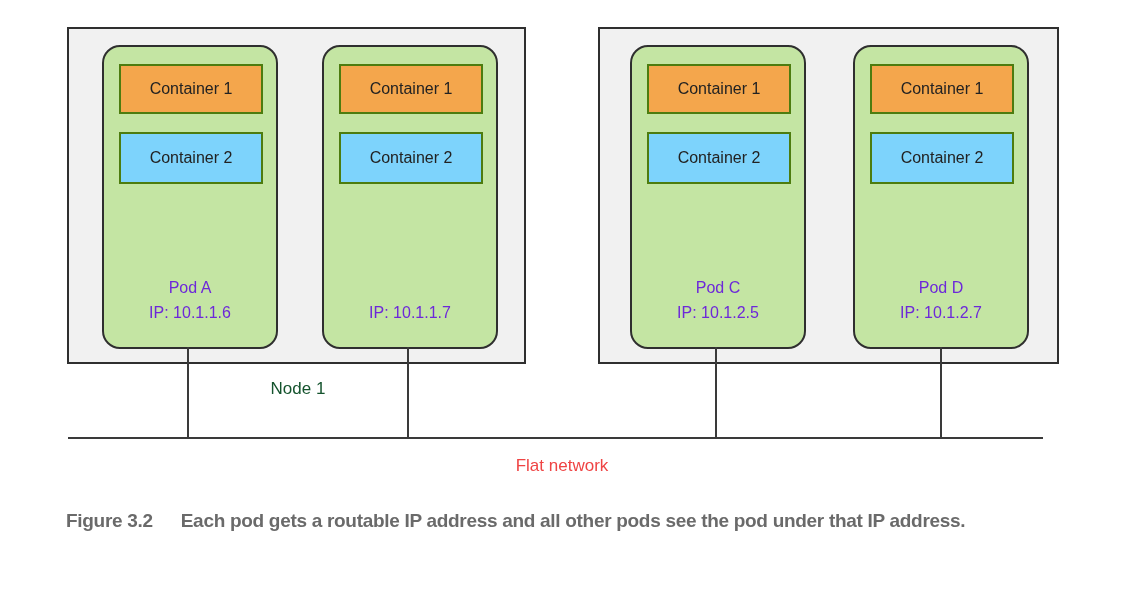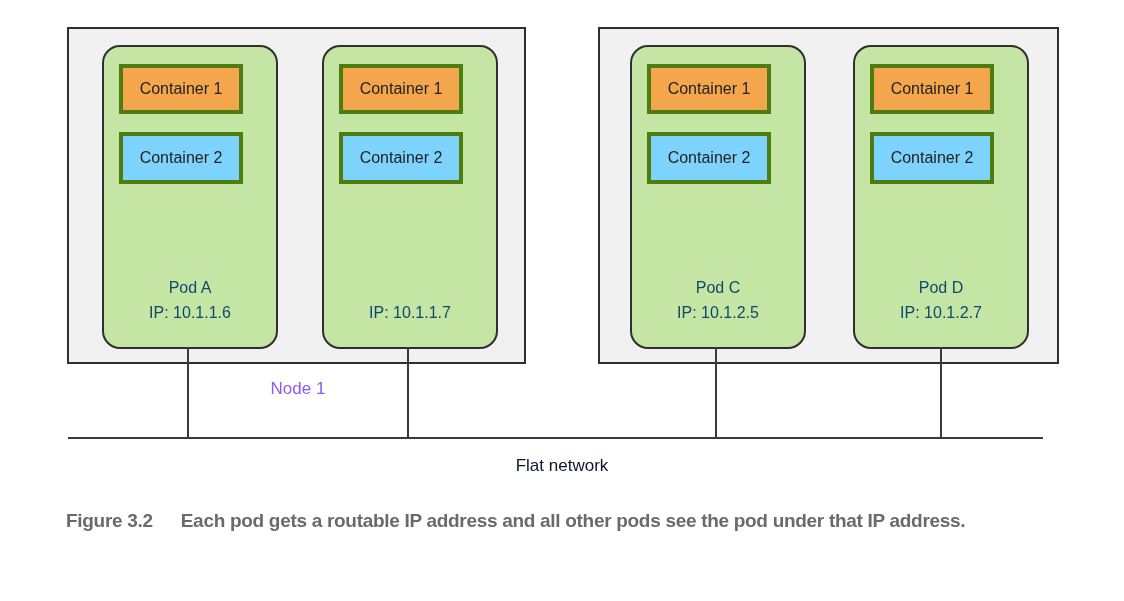--- a/index.html
+++ b/index.html
@@ -33,40 +33,40 @@
     border: 2px solid #2f2f2f;
     border-radius: 18px;
   }
   .pod-a { left: 33px; }
   .pod-b { left: 253px; }
   .pod-c { left: 30px; }
   .pod-d { left: 253px; }
   .cbox {
     position: absolute;
     left: 15px;
-    width: 124px;
+    width: 144px;
     height: 50px;
-    border: 4px solid #4d7c0f;
+    border: 2px solid #4d7c0f;
     display: flex;
     align-items: center;
     justify-content: center;
     font-size: 16px;
     color: #222222;
   }
   .cbox.c1 { top: 17px; background: #f4a64c; }
   .cbox.c2 { top: 85px; height: 52px; background: #7dd3fc; }
   .pod-text {
     position: absolute;
     left: 0;
     right: 0;
     bottom: 22px;
     text-align: center;
     font-size: 16px;
     line-height: 25px;
-    color: #0c4a6e;
+    color: #6d28d9;
   }
   .vline {
     position: absolute;
     width: 2px;
     top: 347px;
     height: 91px;
     background: #3a3a3a;
   }
   .vline-a { left: 187px; }
   .vline-b { left: 407px; }
@@ -77,33 +77,33 @@
     left: 68px;
     top: 437px;
     width: 975px;
     height: 2px;
     background: #3a3a3a;
   }
   .node-label {
     position: absolute;
     top: 379px;
     font-size: 17px;
-    color: #8b5cf6;
+    color: #14532d;
     text-align: center;
   }
   .node-label-1 { left: 189px; width: 218px; }
   .node-label-2 { left: 717px; width: 223px; }
   .network-label {
     position: absolute;
     left: 0;
     width: 1124px;
     top: 456px;
     text-align: center;
     font-size: 17px;
-    color: #0f172a;
+    color: #ef4444;
   }
   .caption {
     position: absolute;
     left: 66px;
     top: 507px;
     width: 980px;
     font-size: 19px;
     font-weight: bold;
     letter-spacing: -0.3px;
     line-height: 28px;

